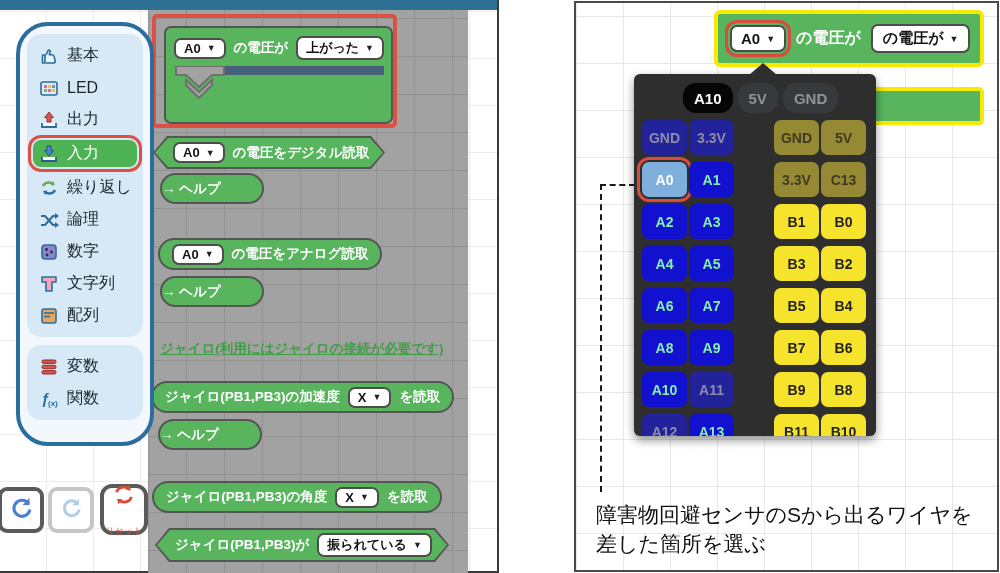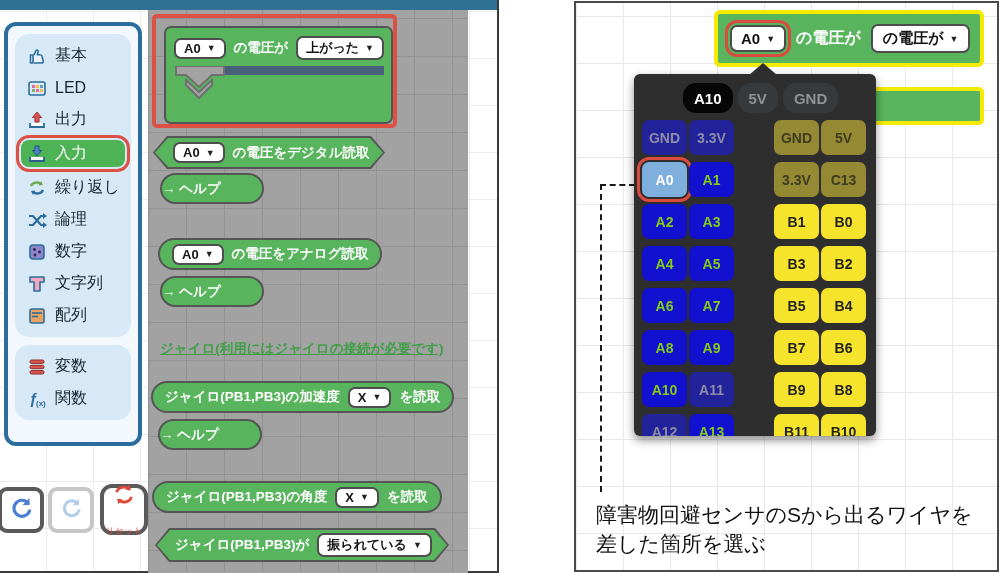--- a/index.html
+++ b/index.html
@@ -11,22 +11,22 @@
   .left-panel{position:absolute;left:0;top:0;width:499px;height:573px;background:#fff;
     background-image:linear-gradient(#ececec 1px,transparent 1px),linear-gradient(90deg,#ececec 1px,transparent 1px);
     background-size:47px 47px;background-position:-1px 11px;
     border-right:2px solid #3a3a3a;border-bottom:2px solid #3a3a3a;}
   .topbar{position:absolute;left:0;top:0;width:100%;height:10px;background:#2e7195;}
   .flyout{position:absolute;left:148px;top:10px;width:320px;height:563px;background:#a2a2a2;
     background-image:linear-gradient(#929292 1px,transparent 1px),linear-gradient(90deg,#929292 1px,transparent 1px);
     background-size:38px 38px;background-position:0 8px;}
 
   
-  .toolbox{position:absolute;left:4px;top:22px;width:138px;height:424px;background:#f2f8fd;
-    border:4px solid #2b6e9e;border-radius:12px;z-index:5;}
+  .toolbox{position:absolute;left:16px;top:22px;width:138px;height:424px;background:#f2f8fd;
+    border:4px solid #2b6e9e;border-radius:32px;z-index:5;}
   .tbox{margin:8px 7px 0 7px;background:#d7e9f6;border-radius:14px;padding:10px 6px;
     display:flex;flex-direction:column;gap:9px;}
   .titem{display:flex;align-items:center;gap:8px;height:23px;padding:0 6px;
     font-size:16px;color:#16242e;white-space:nowrap;cursor:pointer;}
   .titem.selected{background:#4db355;color:#fff;border-radius:8px;height:27px;
     outline:3px solid #dd5144;outline-offset:2px;}
   .ticon{width:20px;height:20px;flex:0 0 20px;display:inline-flex;}
 
   
   .wsbtn{position:absolute;width:46px;height:46px;background:#fff;border-radius:9px;
@@ -76,21 +76,21 @@
     box-shadow:0 4px 10px rgba(0,0,0,.45);overflow:hidden;z-index:10;}
   .pills{position:absolute;left:49px;top:9px;display:flex;gap:5px;}
   .pill{height:30px;display:flex;align-items:center;justify-content:center;padding:0 11px;
     border-radius:13px;background:#373a3c;color:#8f9396;font-size:15px;font-weight:bold;cursor:pointer;}
   .pill.selected{background:#060606;color:#fff;}
   .grid{position:absolute;top:46px;display:grid;grid-template-columns:45px 45px;gap:7px 2px;grid-auto-rows:35px;}
   .gridA{left:8px;} .gridB{left:140px;}
   .cell{display:flex;align-items:center;justify-content:center;border-radius:7px;
     font-size:14px;font-weight:bold;cursor:pointer;}
   .cell.dim{background:#22229a;color:#8d8da8;}
-  .cell.blue{background:#1111cf;color:#84cc16;}
+  .cell.blue{background:#1111cf;color:#86efac;}
   .cell.sel{background:#7fb0dd;color:#fff;outline:3px solid #d84b3e;outline-offset:2px;}
   .cell.olive{background:#958934;color:#3f3b20;}
   .cell.yellow{background:#f6e32b;color:#222;}
   .dash-v{position:absolute;left:24px;top:181px;height:308px;border-left:2px dashed #1a1a1a;}
   .dash-h{position:absolute;left:24px;top:181px;width:35px;border-top:2px dashed #1a1a1a;}
   .caption{position:absolute;left:20px;top:497px;font-size:21px;line-height:29px;color:#101010;}
 </style>
 </head>
 <body>
 

